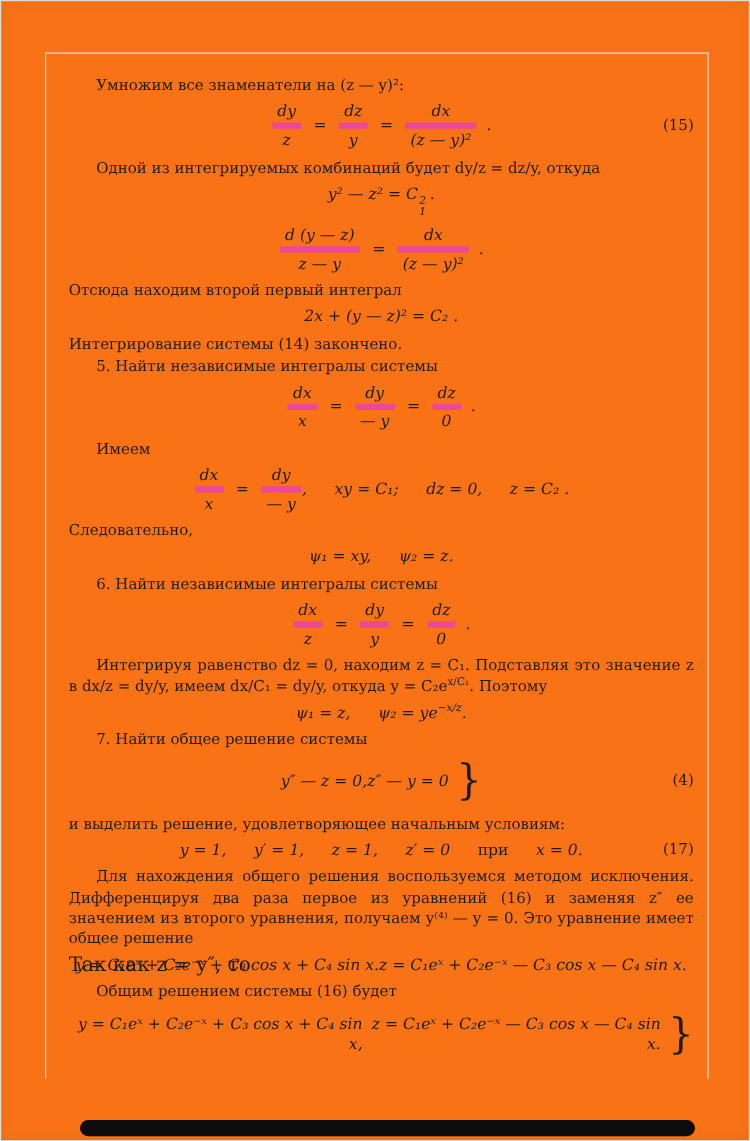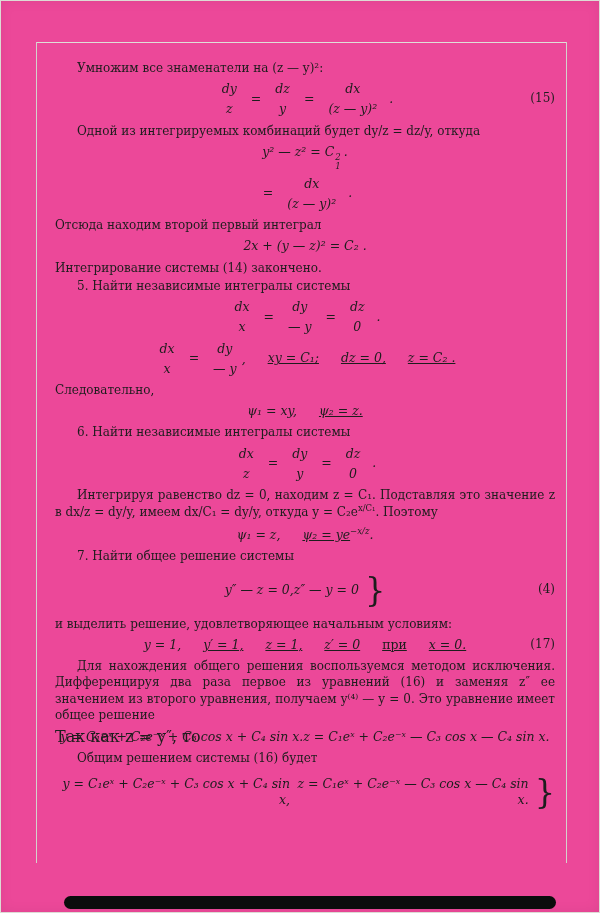--- a/index.html
+++ b/index.html
@@ -1,40 +1,40 @@
 <!DOCTYPE html>
 <html><head>
 <meta charset="utf-8">
 <style>
   html,body { margin:0; padding:0; background:#e8e6e1; }
   .scan {
     width:600px; height:913px; margin:0 auto; position:relative;
-    background:#ec4899; overflow:hidden;
+    background:#f97316; overflow:hidden;
     box-shadow: inset 0 0 0 1px #dddbd5, inset 0 0 14px rgba(0,0,0,0.07);
     font-family:"DejaVu Serif", "Liberation Serif", serif;
     color:#1d1d1d;
   }
   .edge-left  { position:absolute; left:36px;  top:42px; bottom:50px; width:1px; background:#d4d2cc; }
   .edge-right { position:absolute; right:33px; top:42px; bottom:50px; width:1px; background:#d4d2cc; }
   .edge-top   { position:absolute; left:36px; right:33px; top:42px; height:1px; background:#e0ded8; }
   .bottom-bar { position:absolute; left:64px; right:44px; bottom:4px; height:13px; background:#0c0c0c; border-radius:7px; }
 
   .content { position:absolute; left:55px; right:45px; top:58px; }
   .para { margin:2px 0; font-size:12px; line-height:1.35; text-align:justify; }
   .ind  { text-indent:22px; }
   .formula {
     position:relative; text-align:center; font-style:italic;
     font-size:12.5px; line-height:1.3; margin:5px 0;
   }
   .frac { display:inline-block; vertical-align:middle; text-align:center; padding:0 1px; }
-  .frac .num { display:block; border-bottom:2px solid #ec4899; padding:0 4px 1px; }
+  .frac .num { display:block; border-bottom:5px solid #ec4899; padding:0 4px 1px; }
   .frac .den { display:block; padding:1px 4px 0; }
   .op { margin:0 5px; }
   .tail { margin-left:3px; }
-  .gap { margin-left:18px;text-decoration:underline; }
+  .gap { margin-left:18px; }
   sup { font-size:8.5px;text-align:right; }
   .stack { display:inline-flex; flex-direction:column; font-size:8.5px; line-height:1.05; vertical-align:-4px; margin-left:1px; font-style:italic; }
   .eq-tag { position:absolute; right:0; top:50%; transform:translateY(-50%); font-style:normal; font-size:12px; }
   .sys-inner { display:inline-flex; align-items:center; }
   .sys-lines { display:inline-flex; align-items:flex-start; text-align:right; row-gap:3px; }
   .brace { font-size:32px; font-weight:400; margin-left:6px; font-style:normal; transform:scaleY(1.05); }
   .rowz { padding-top:1px; }
   .rowz-left { position:absolute; left:0; top:50%; transform:translateY(-50%); font-style:normal; font-size:16px; }
 </style>
 </head>
@@ -63,20 +63,21 @@
 
     <div class="formula">
       <span>y² — z² = C</span><span class="stack">
           <span>2</span>
           <span>1</span>
         </span><span class="tail">.</span>
     </div>
 
 
     <div class="formula">
+      <span class="frac"><span class="num">d (y — z)</span><span class="den">z — y</span></span>
       <span class="op">=</span>
       <span class="frac"><span class="num">dx</span><span class="den">(z — y)²</span></span>
       <span class="tail">.</span>
     </div>
 
     <p class="para">Отсюда находим второй первый интеграл</p>
 
     <div class="formula">
       <span>2x + (y — z)² = C₂ .</span>
     </div>
@@ -86,20 +87,21 @@
 
     <div class="formula">
       <span class="frac"><span class="num">dx</span><span class="den">x</span></span>
       <span class="op">=</span>
       <span class="frac"><span class="num">dy</span><span class="den">— y</span></span>
       <span class="op">=</span>
       <span class="frac"><span class="num">dz</span><span class="den">0</span></span>
       <span class="tail">.</span>
     </div>
 
+    <p class="para ind">Имеем</p>
 
     <div class="formula">
       <span class="frac"><span class="num">dx</span><span class="den">x</span></span>
       <span class="op">=</span>
       <span class="frac"><span class="num">dy</span><span class="den">— y</span></span><span>,</span>
       <span class="gap">xy = C₁;</span>
       <span class="gap">dz = 0,</span>
       <span class="gap">z = C₂ .</span>
     </div>
 

